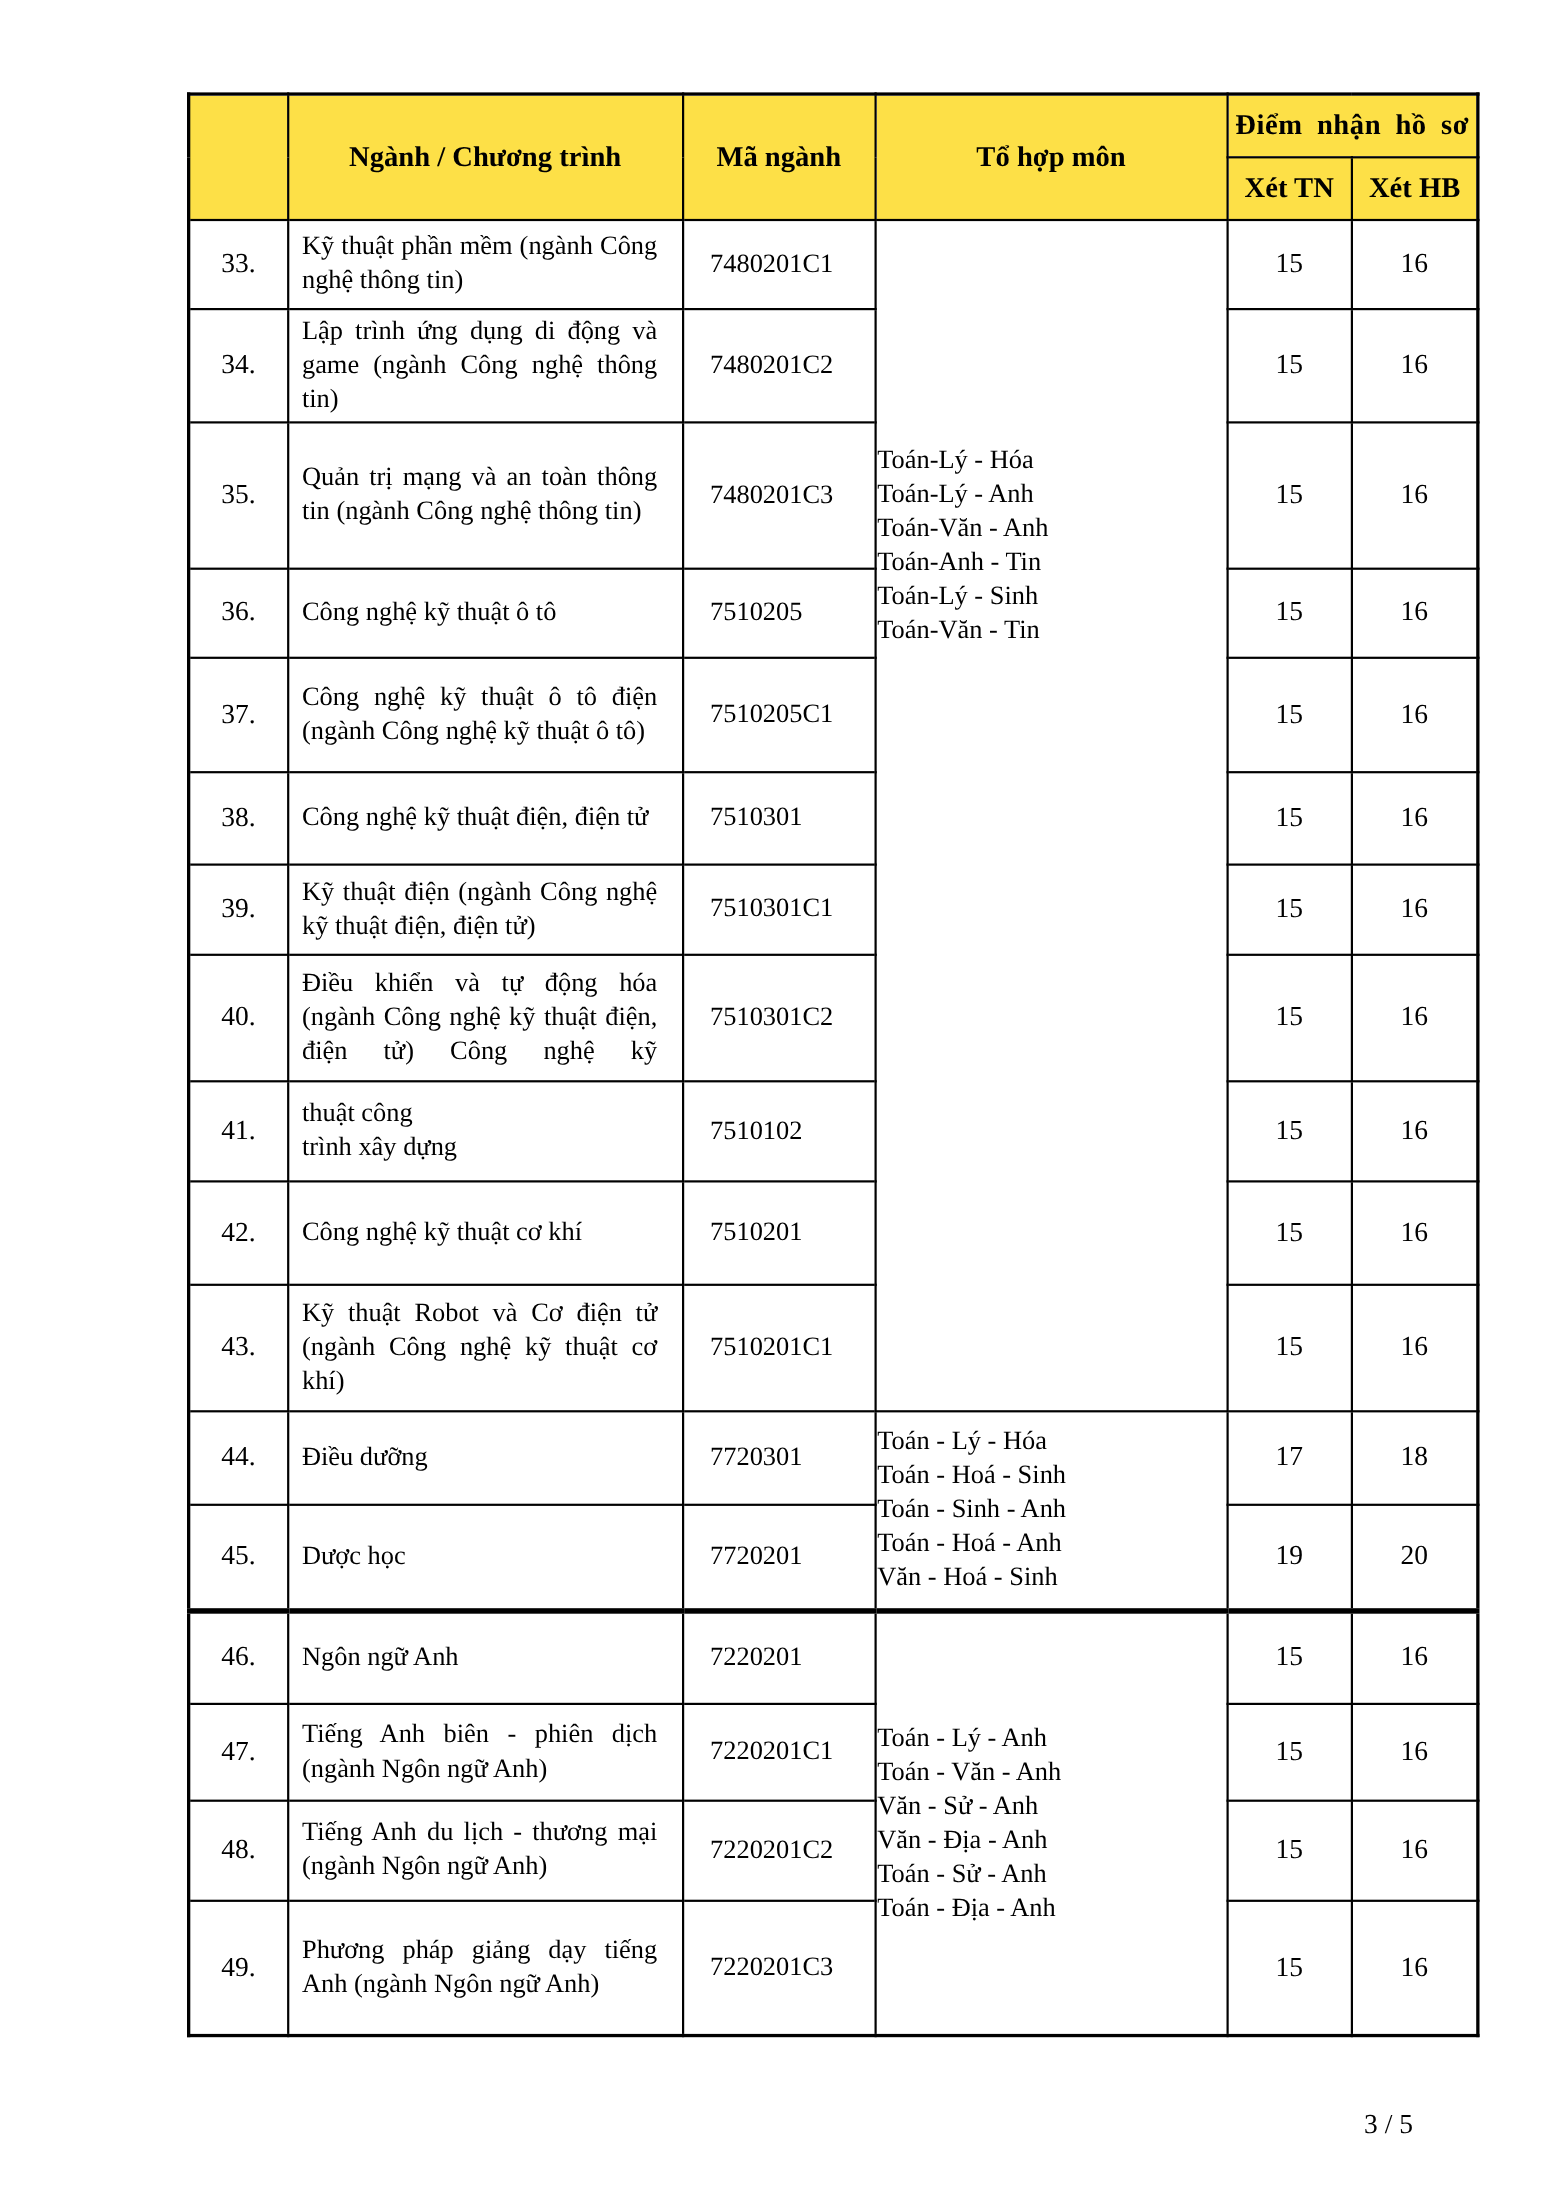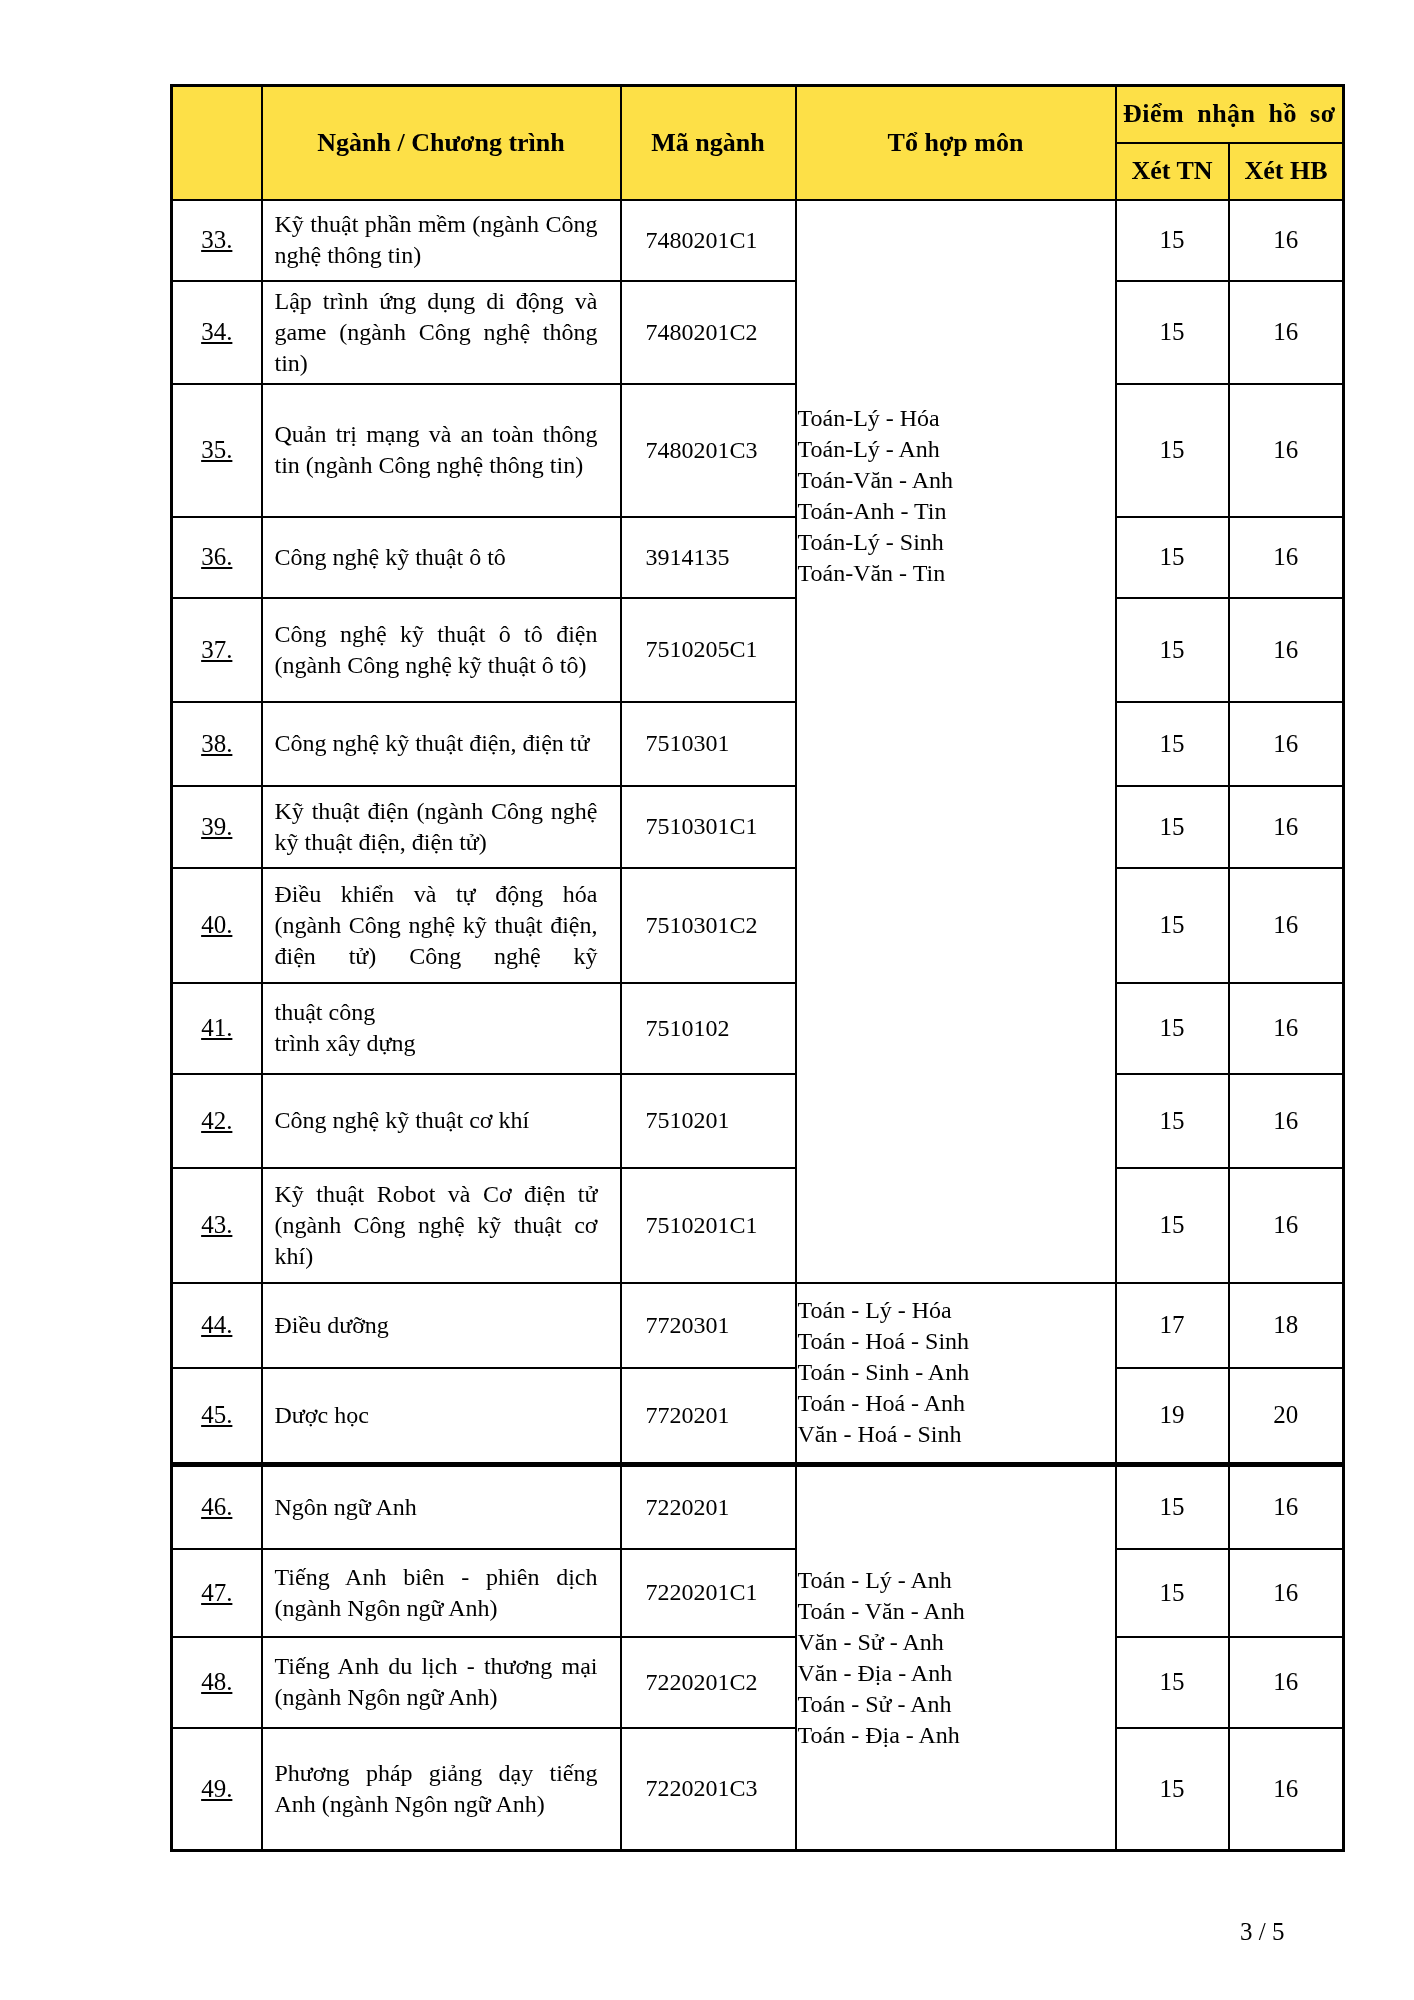--- a/index.html
+++ b/index.html
@@ -19,21 +19,21 @@
   }
   
   td.hd{
     background:#fde047;
     font-weight:bold;font-size:26px;text-align:center;
   }
   td.hd.score-span{word-spacing:6px;letter-spacing:0.5px;}
   td.hd.tn{padding-right:1px;}
   td.hd.hb{text-align:left;padding-left:15px;}
   
-  td.no{font-size:25px;text-align:center;text-decoration:underline;}
+  td.no{font-size:25px;text-align:center;}
   td.nm{
     font-size:24px;text-align:justify;line-height:31px;
     padding:4px 22px 4px 12px;white-space:pre-line;
   }
   td.cd{font-size:24px;text-align:left;padding-left:24px;}
   td.sc{font-size:25px;text-align:center;}
   td.cb{
     font-size:24px;text-align:left;line-height:31px;white-space:pre-line;
   }
   td.cb.g1{vertical-align:top;padding-top:202px;}
@@ -100,21 +100,21 @@
   <tr style="height:133px">
     <td class="no">35.</td>
     <td class="nm lh44">Quản trị mạng và an toàn thông tin (ngành Công nghệ thông tin)</td>
     <td class="cd">7480201C3</td>
     <td class="sc">15</td>
     <td class="sc">16</td>
   </tr>
   <tr style="height:81px">
     <td class="no">36.</td>
     <td class="nm">Công nghệ kỹ thuật ô tô</td>
-    <td class="cd">3914135</td>
+    <td class="cd">7510205</td>
     <td class="sc">15</td>
     <td class="sc">16</td>
   </tr>
   <tr style="height:104px">
     <td class="no">37.</td>
     <td class="nm lh33">Công nghệ kỹ thuật ô tô điện (ngành Công nghệ kỹ thuật ô tô)</td>
     <td class="cd">7510205C1</td>
     <td class="sc">15</td>
     <td class="sc">16</td>
   </tr>

